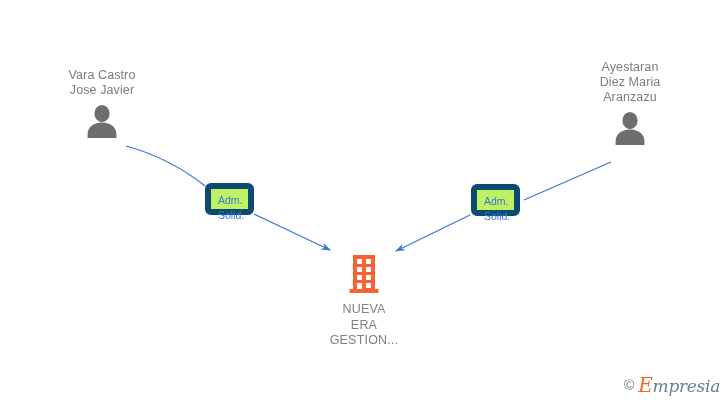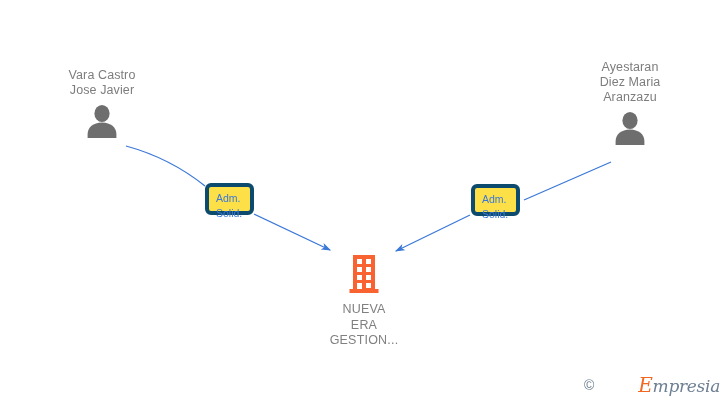--- a/index.html
+++ b/index.html
@@ -61,22 +61,22 @@
     font-weight: normal;
     color: #808080;
     white-space: pre-line;
     letter-spacing: 0.2px;
   }
 
   
   .edge-label {
     position: absolute;
     box-sizing: border-box;
-    background: #fde047;
-    border: 4px solid #0c4a6e;
+    background: #bef264;
+    border: 6px solid #0c4a6e;
     border-radius: 6px;
     color: #3b78d8;
     font-size: 10.5px;
     line-height: 15px;
     text-align: left;
     padding: 4px 7px 5px 7px;
     white-space: pre-line;
   }
 
   
@@ -94,21 +94,20 @@
     color: #6d7f92;
     line-height: 1;
   }
   .wm-brand {
     font-family: "DejaVu Serif", serif;
     font-style: italic;
     font-size: 17px;
     line-height: 1;
     color: #6d7f92;
     letter-spacing: -0.3px;
-    margin-left: 40px;
   }
   .wm-brand .wm-e {
     color: #f26722;
     font-size: 20px;
   }
 </style>
 </head>
 <body>
 
 <div id="canvas">

